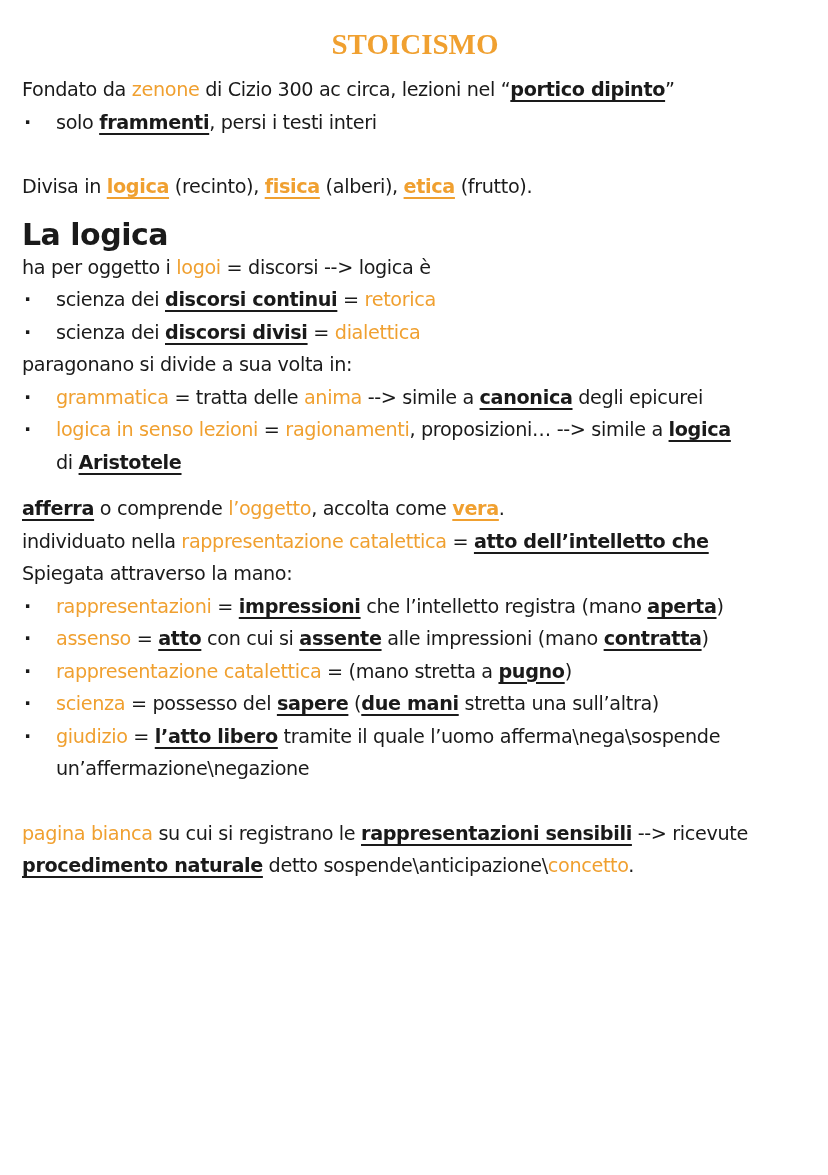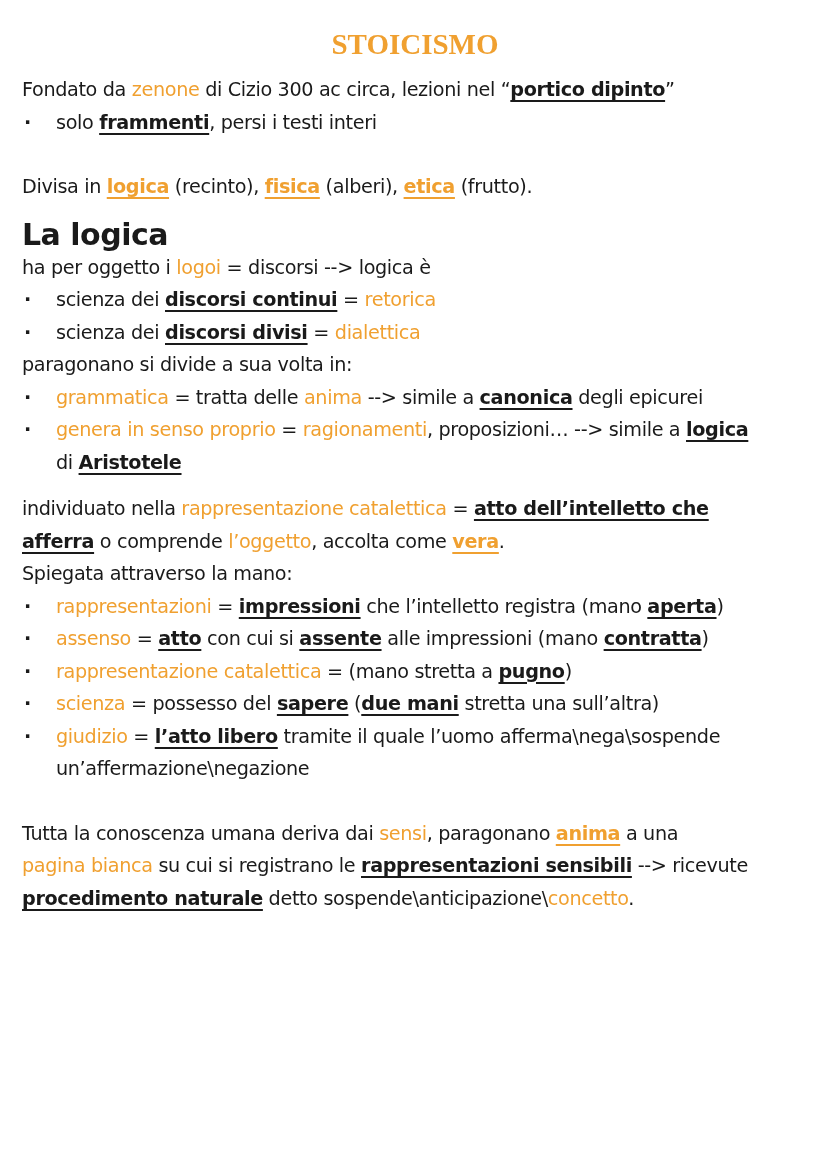--- a/index.html
+++ b/index.html
@@ -97,39 +97,38 @@
 
   <div class="gap-small"></div>
 
   <h2 class="heading">La logica</h2>
   <div>
       <div class="line"><span class="">ha per oggetto i </span><span class="seg-orange">logoi</span><span class=""> = discorsi --&gt; logica è</span></div>
       <div class="line bullet-line"><span class="bullet">·</span><span class="">scienza dei </span><span class="seg-underline">discorsi continui</span><span class=""> = </span><span class="seg-orange">retorica</span></div>
       <div class="line bullet-line"><span class="bullet">·</span><span class="">scienza dei </span><span class="seg-underline">discorsi divisi</span><span class=""> = </span><span class="seg-orange">dialettica</span></div>
       <div class="line"><span class="">paragonano si divide a sua volta in:</span></div>
       <div class="line bullet-line"><span class="bullet">·</span><span class="seg-orange">grammatica</span><span class=""> = tratta delle </span><span class="seg-orange">anima</span><span class=""> --&gt; simile a </span><span class="seg-underline">canonica</span><span class=""> degli epicurei</span></div>
-      <div class="line bullet-line"><span class="bullet">·</span><span class="seg-orange">genera in senso proprio</span><span class=""> = </span><span class="seg-orange">ragionamenti</span><span class="">, proposizioni… --&gt; simile a </span><span class="seg-underline">logica</span></div>
+      <div class="line bullet-line"><span class="bullet">·</span><span class="seg-orange">logica in senso lezioni</span><span class=""> = </span><span class="seg-orange">ragionamenti</span><span class="">, proposizioni… --&gt; simile a </span><span class="seg-underline">logica</span></div>
       <div class="line cont-line"><span class="">di </span><span class="seg-underline">Aristotele</span></div>
     </div>
 
   <div class="gap-small"></div>
 
   <div>
+      <div class="line"><span class="seg-underline">afferra</span><span class=""> o comprende </span><span class="seg-orange">l’oggetto</span><span class="">, accolta come </span><span class="seg-orange seg-underline">vera</span><span class="">.</span></div>
       <div class="line"><span class="">individuato nella </span><span class="seg-orange">rappresentazione catalettica</span><span class=""> = </span><span class="seg-underline">atto dell’intelletto che</span></div>
-      <div class="line"><span class="seg-underline">afferra</span><span class=""> o comprende </span><span class="seg-orange">l’oggetto</span><span class="">, accolta come </span><span class="seg-orange seg-underline">vera</span><span class="">.</span></div>
       <div class="line"><span class="">Spiegata attraverso la mano:</span></div>
       <div class="line bullet-line"><span class="bullet">·</span><span class="seg-orange">rappresentazioni</span><span class=""> = </span><span class="seg-underline">impressioni</span><span class=""> che l’intelletto registra (mano </span><span class="seg-underline">aperta</span><span class="">)</span></div>
       <div class="line bullet-line"><span class="bullet">·</span><span class="seg-orange">assenso</span><span class=""> = </span><span class="seg-underline">atto</span><span class=""> con cui si </span><span class="seg-underline">assente</span><span class=""> alle impressioni (mano </span><span class="seg-underline">contratta</span><span class="">)</span></div>
       <div class="line bullet-line"><span class="bullet">·</span><span class="seg-orange">rappresentazione catalettica</span><span class=""> = (mano stretta a </span><span class="seg-underline">pugno</span><span class="">)</span></div>
       <div class="line bullet-line"><span class="bullet">·</span><span class="seg-orange">scienza</span><span class=""> = possesso del </span><span class="seg-underline">sapere</span><span class=""> (</span><span class="seg-underline">due mani</span><span class=""> stretta una sull’altra)</span></div>
       <div class="line bullet-line"><span class="bullet">·</span><span class="seg-orange">giudizio</span><span class=""> = </span><span class="seg-underline">l’atto libero</span><span class=""> tramite il quale l’uomo afferma\nega\sospende</span></div>
       <div class="line cont-line"><span class="">un’affermazione\negazione</span></div>
     </div>
 
   <div class="gap"></div>
 
   <div>
-      <div class="line"><span class="">Tutta la conoscenza umana deriva dai </span><span class="seg-orange">sensi</span><span class="">, paragonano </span><span class="seg-orange seg-underline">anima</span><span class=""> a una</span></div>
       <div class="line"><span class="seg-orange">pagina bianca</span><span class=""> su cui si registrano le </span><span class="seg-underline">rappresentazioni sensibili</span><span class=""> --&gt; ricevute</span></div>
       <div class="line"><span class="seg-underline">procedimento naturale</span><span class=""> detto sospende\anticipazione\</span><span class="seg-orange">concetto</span><span class="">.</span></div>
     </div>
 
 </div>
 
 </body></html>

